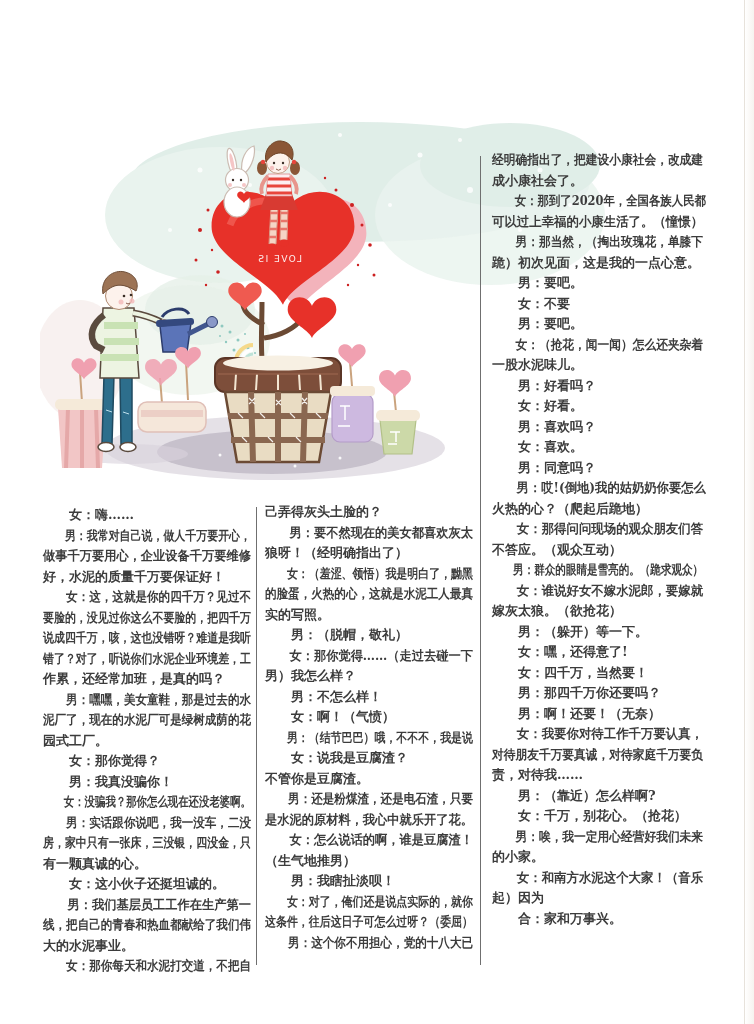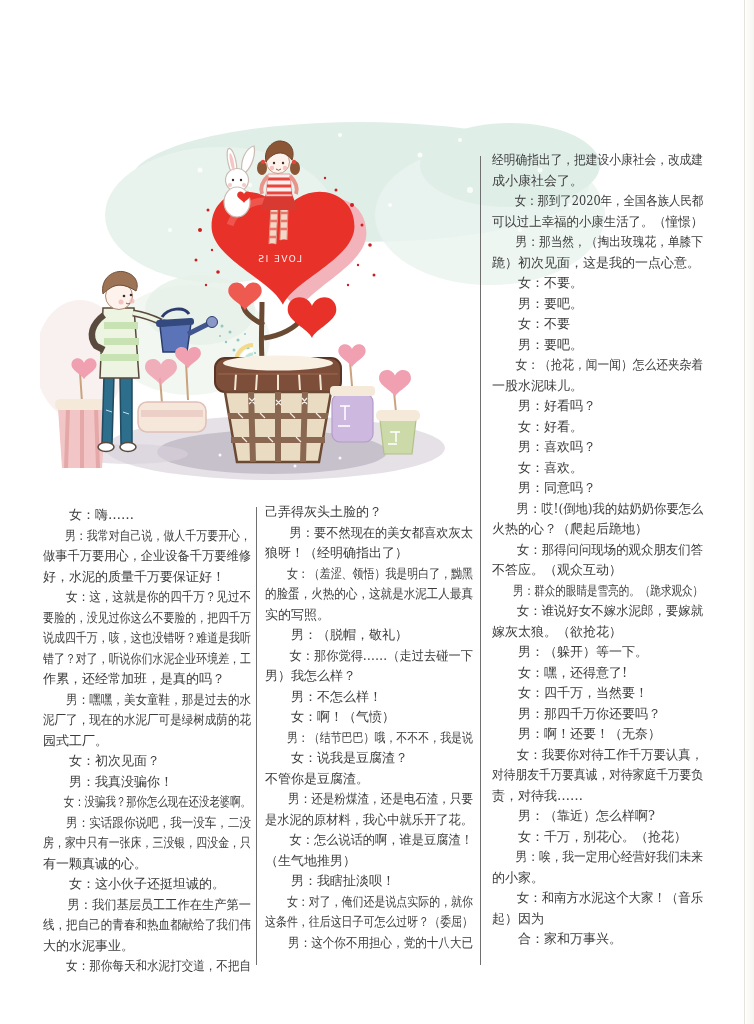--- a/index.html
+++ b/index.html
@@ -1,21 +1,21 @@
 <!DOCTYPE html>
 <html><head>
 <meta charset="utf-8">
 <style>
   html,body{margin:0;padding:0;}
   body{background:#ffffff;font-family:"DejaVu Serif","Liberation Serif",serif;}
   .page{position:relative;width:754px;height:1024px;background:#fff;overflow:hidden;}
   .page-edge{position:absolute;top:0;right:0;width:9px;height:100%;
     background:linear-gradient(to right,#ffffff,#f6f3ef);border-left:1px solid #e7e2db;}
   .illu{position:absolute;left:40px;top:110px;width:600px;height:392px;}
-  .col{position:absolute;width:208px;color:#3c3c3c;font-size:13px;z-index:2;}
+  .col{position:absolute;width:208px;color:#3c3c3c;font-size:13px;z-index:2;font-weight:bold;}
   .tline{height:20.5px;line-height:20.5px;white-space:nowrap;transform-origin:left center;}
   .tline.ind{padding-left:26px;}
   .col-left{left:43px;top:505px;}
   .col-middle{left:265px;top:502px;}
   .col-right{left:492px;top:150px;width:211px;}
   .vdiv{position:absolute;width:1px;background:#6f6f6f;z-index:1;}
   .vdiv-1{left:256px;top:507px;height:458px;}
   .vdiv-2{left:480px;top:156px;height:809px;}
 </style>
 </head>
@@ -254,21 +254,21 @@
       <div class="tline" style="transform: scaleX(0.941);">做事千万要用心，企业设备千万要维修</div>
       <div class="tline">好，水泥的质量千万要保证好！</div>
       <div class="tline ind" style="transform: scaleX(0.889);">女：这，这就是你的四千万？见过不</div>
       <div class="tline" style="transform: scaleX(0.842);">要脸的，没见过你这么不要脸的，把四千万</div>
       <div class="tline" style="transform: scaleX(0.842);">说成四千万，咳，这也没错呀？难道是我听</div>
       <div class="tline" style="transform: scaleX(0.842);">错了？对了，听说你们水泥企业环境差，工</div>
       <div class="tline">作累，还经常加班，是真的吗？</div>
       <div class="tline ind" style="transform: scaleX(0.889);">男：嘿嘿，美女童鞋，那是过去的水</div>
       <div class="tline" style="transform: scaleX(0.889);">泥厂了，现在的水泥厂可是绿树成荫的花</div>
       <div class="tline">园式工厂。</div>
-      <div class="tline ind">女：初次见面？</div>
+      <div class="tline ind">女：那你觉得？</div>
       <div class="tline ind">男：我真没骗你！</div>
       <div class="tline ind" style="transform: scaleX(0.8);">女：没骗我？那你怎么现在还没老婆啊。</div>
       <div class="tline ind" style="transform: scaleX(0.889);">男：实话跟你说吧，我一没车，二没</div>
       <div class="tline" style="transform: scaleX(0.842);">房，家中只有一张床，三没银，四没金，只</div>
       <div class="tline">有一颗真诚的心。</div>
       <div class="tline ind">女：这小伙子还挺坦诚的。</div>
       <div class="tline ind" style="transform: scaleX(0.941);">男：我们基层员工工作在生产第一</div>
       <div class="tline" style="transform: scaleX(0.889);">线，把自己的青春和热血都献给了我们伟</div>
       <div class="tline">大的水泥事业。</div>
       <div class="tline ind" style="transform: scaleX(0.889);">女：那你每天和水泥打交道，不把自</div>
@@ -297,21 +297,20 @@
       <div class="tline" style="transform: scaleX(0.842);">这条件，往后这日子可怎么过呀？（委屈）</div>
       <div class="tline ind" style="transform: scaleX(0.889);">男：这个你不用担心，党的十八大已</div>
     </div>
   <div class="col col-right">
       <div class="tline" style="transform: scaleX(0.902);">经明确指出了，把建设小康社会，改成建</div>
       <div class="tline">成小康社会了。</div>
       <div class="tline ind" style="transform: scaleX(0.876);">女：那到了2020年，全国各族人民都</div>
       <div class="tline" style="transform: scaleX(0.955);">可以过上幸福的小康生活了。（憧憬）</div>
       <div class="tline ind" style="transform: scaleX(0.902);">男：那当然，（掏出玫瑰花，单膝下</div>
       <div class="tline">跪）初次见面，这是我的一点心意。</div>
-      <div class="tline ind">女：不要。</div>
       <div class="tline ind">男：要吧。</div>
       <div class="tline ind">女：不要</div>
       <div class="tline ind">男：要吧。</div>
       <div class="tline ind" style="transform: scaleX(0.902);">女：（抢花，闻一闻）怎么还夹杂着</div>
       <div class="tline">一股水泥味儿。</div>
       <div class="tline ind">男：好看吗？</div>
       <div class="tline ind">女：好看。</div>
       <div class="tline ind">男：喜欢吗？</div>
       <div class="tline ind">女：喜欢。</div>
       <div class="tline ind">男：同意吗？</div>

